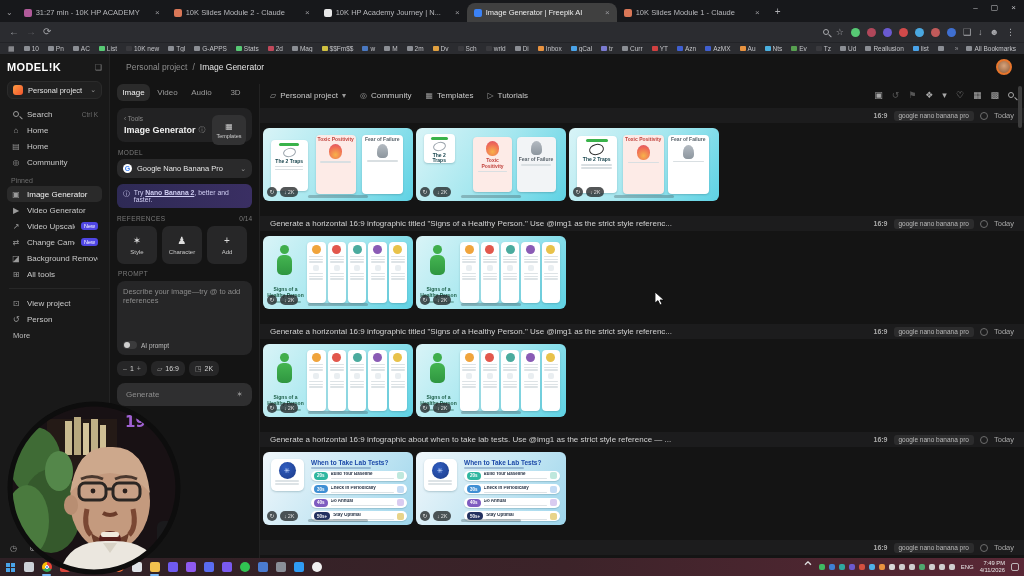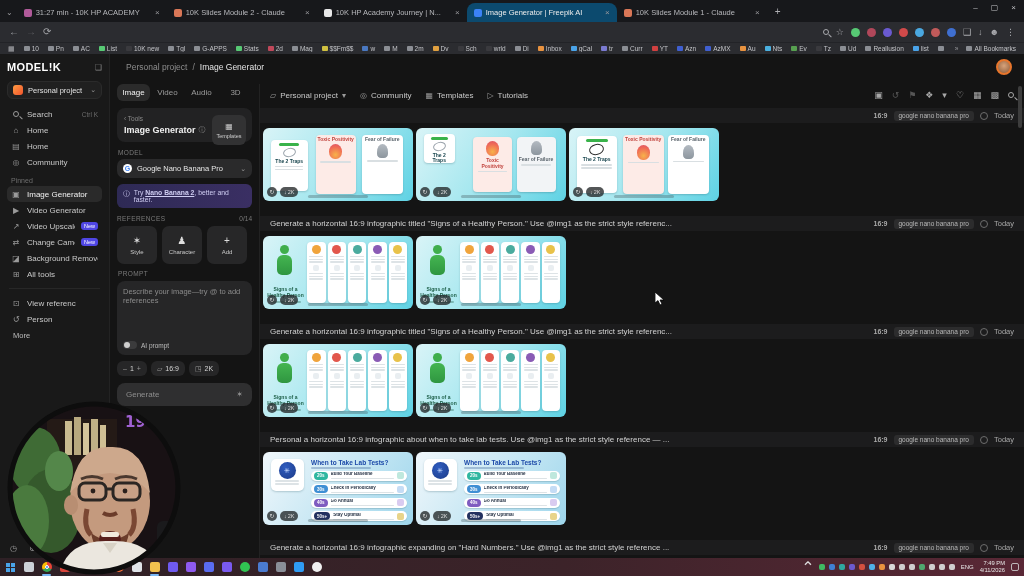--- a/index.html
+++ b/index.html
@@ -3,21 +3,21 @@
 <meta charset="utf-8">
 <style>
 *{margin:0;padding:0;box-sizing:border-box}
 html,body{width:1024px;height:576px;overflow:hidden}
 body{position:relative;background:#101010;font-family:"Liberation Sans","DejaVu Sans",sans-serif;color:#ddd}
 
 
 .tabstrip{position:absolute;top:0;left:0;right:0;height:22px;background:#17181b;display:flex;align-items:flex-end;padding-left:4px}
 .tabdrop{color:#9a9a9e;font-size:8px;margin:0 4px 5px 2px}
 .tab{height:19px;width:150px;display:flex;align-items:center;gap:4px;padding:0 7px;color:#b6b7bb;font-size:7.5px;border-radius:8px 8px 0 0;position:relative}
-.tab.active{background:#0c4a6e;color:#ececec}
+.tab.active{background:#404040;color:#ececec}
 .tab .fav{width:8px;height:8px;border-radius:2px;flex:none}
 .tab .t{white-space:nowrap;overflow:hidden;text-overflow:ellipsis;flex:1}
 .tab .x{color:#97979b;font-size:8px;flex:none}
 .newtab{color:#b0b0b4;font-size:10px;margin:0 0 5px 8px}
 .winctl{position:absolute;right:8px;top:3px;display:flex;gap:13px;color:#c0c0c4;font-size:8px}
 .toolbar{position:absolute;top:22px;left:0;right:0;height:20px;background:#2b2c30;display:flex;align-items:center;gap:7px;padding:0 9px}
 .navbtn{color:#9fa0a4;font-size:10px;line-height:1}
 .navbtn.dim{color:#5c5d60}
 .urlbox{width:520px;height:14px;background:#202124;border-radius:7px;display:flex;align-items:center;gap:5px;padding:0 8px;font-size:7.5px;color:#c7c8cc}
 .urlbox .site{color:#e4e4e6}
@@ -423,21 +423,21 @@
         </div>
         <div class="sitem">
           <span class="ic">⊞</span>
           <span class="lbl">All tools</span>
         </div>
       </div>
     <div class="sdiv"></div>
     <div id="footeritems">
         <div class="sitem">
           <span class="ic">⊡</span>
-          <span class="lbl">View referenc</span>
+          <span class="lbl">View project</span>
         </div>
         <div class="sitem">
           <span class="ic">↺</span>
           <span class="lbl">Person</span>
         </div>
       </div>
     <div class="more">More</div>
     <div class="sbot">
       <span>◷</span>
       <span>⊕</span>
@@ -935,21 +935,21 @@
               <div class="ov-pill">
                 <span>↓</span>
                 <span>2K</span>
               </div>
               <div class="cap"></div>
             </div>
           </div>
         </div>
         <div class="genrow">
           <div class="pstrip">
-            <span class="ptext">Personal a horizontal 16:9 infographic about when to take lab tests. Use @img1 as the strict style reference — ...</span>
+            <span class="ptext">Generate a horizontal 16:9 infographic about when to take lab tests. Use @img1 as the strict style reference — ...</span>
             <span class="pmeta">
               <span class="par">16:9</span>
               <span class="mbadge">google nano banana pro</span>
               <span class="chk"></span>
               <span class="pdate">Today</span>
             </span>
           </div>
           <div class="thumbs">
             <div class="thumb">
               <div class="art labs">
@@ -1046,21 +1046,20 @@
               <div class="ov-pill">
                 <span>↓</span>
                 <span>2K</span>
               </div>
               <div class="cap"></div>
             </div>
           </div>
         </div>
         <div class="genrow">
           <div class="pstrip">
-            <span class="ptext">Generate a horizontal 16:9 infographic expanding on "Hard Numbers." Use @img1 as the strict style reference ...</span>
             <span class="pmeta">
               <span class="par">16:9</span>
               <span class="mbadge">google nano banana pro</span>
               <span class="chk"></span>
               <span class="pdate">Today</span>
             </span>
           </div>
         </div>
       </div>
     <div class="sbar"></div>

